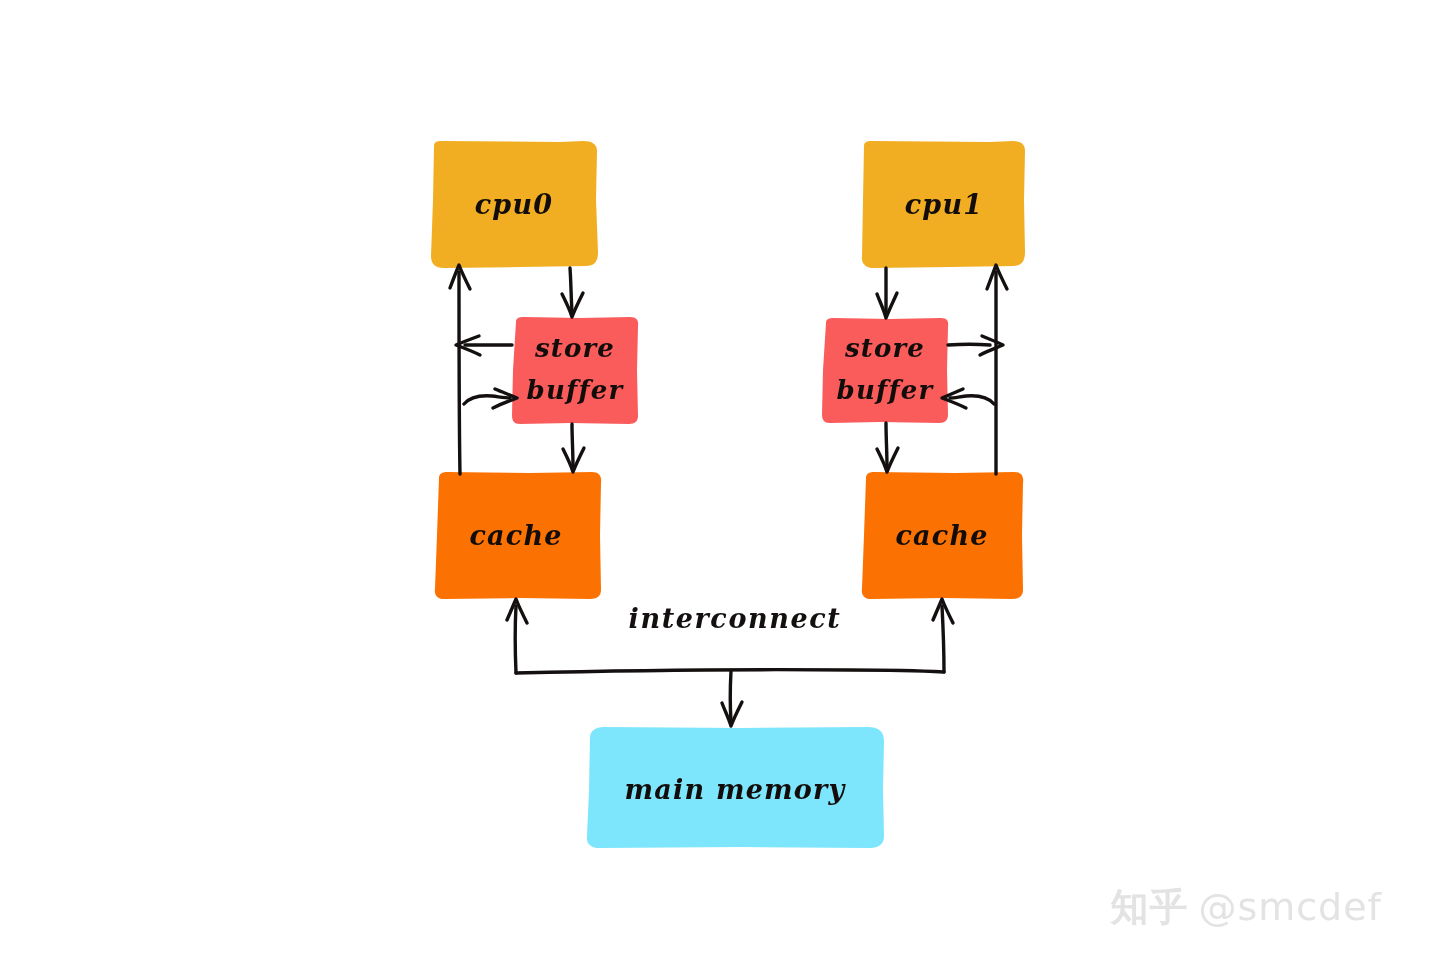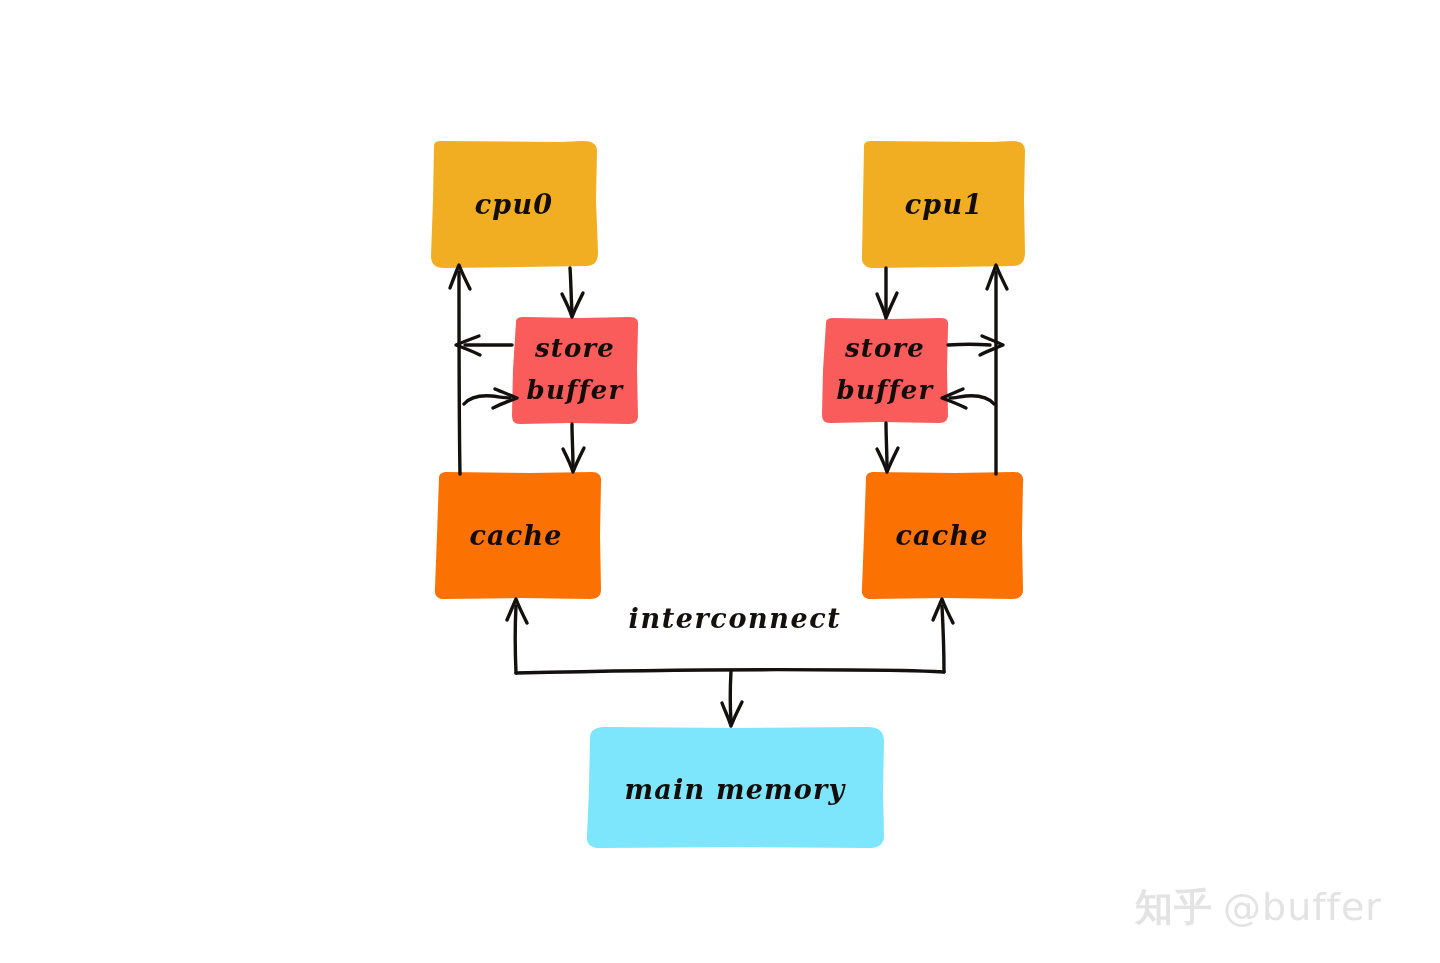--- a/index.html
+++ b/index.html
@@ -183,16 +183,16 @@
 
       <path d="M731,671 C730,690 730,706 731,721" stroke="#141010" stroke-width="3.4" fill="none" stroke-linecap="round"></path>
       <path d="M722,703 C725,711 729,719 731,726 C734,718 738,710 742,702" stroke="#141010" stroke-width="3.4" fill="none" stroke-linecap="round" stroke-linejoin="round"></path>
 
       <text class="edge-label" x="735" y="620">interconnect</text>
     </g>
 
   </svg>
 
   <div class="watermark">
-    <span class="wm-cn">知乎</span><span>@buffer</span>
+    <span class="wm-cn">知乎</span><span>@smcdef</span>
   </div>
 
 </div>
 
 </body></html>

